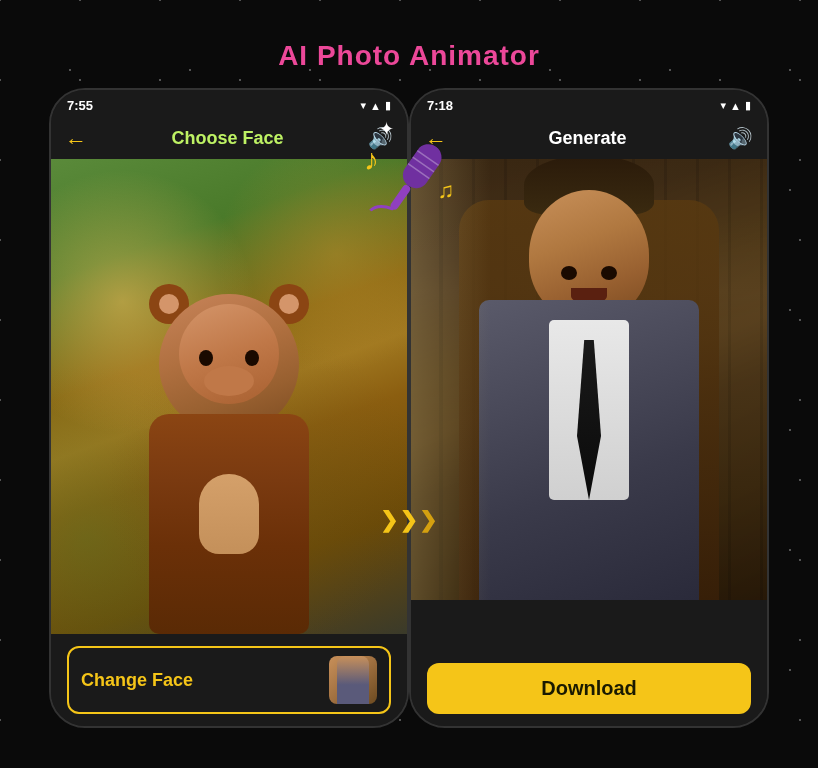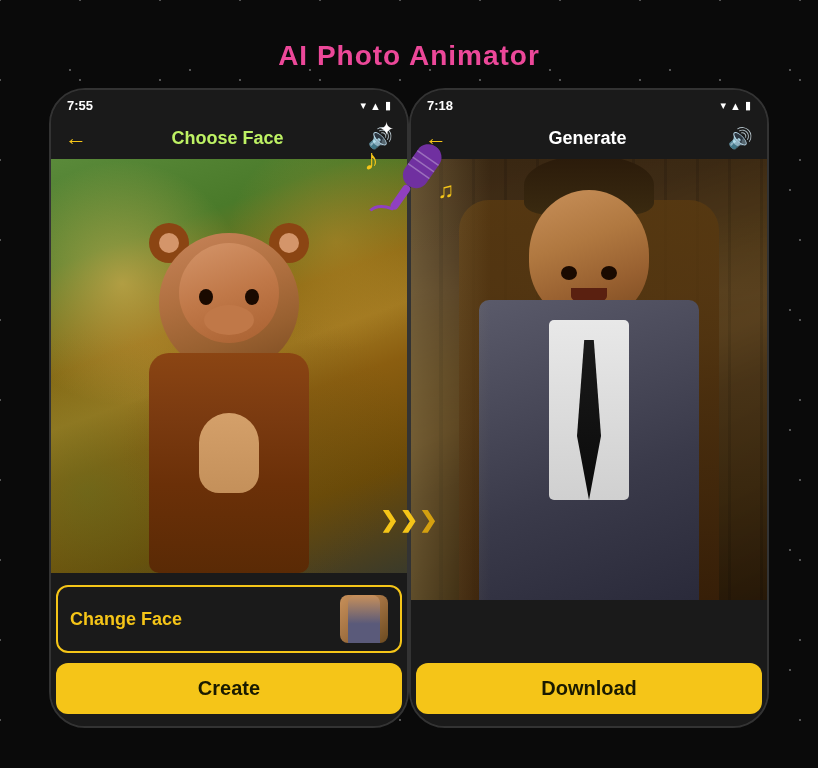--- a/index.html
+++ b/index.html
@@ -373,21 +373,21 @@
       left: 50%;
       transform: translateX(-50%);
       width: 36px;
       height: 16px;
       background: #5a2010;
       border-radius: 0 0 50% 50%;
     }
 
     
     .phone-bottom {
-      padding: 12px 5px;
+      padding: 12px 16px;
       background: #1a1a1a;
       display: flex;
       flex-direction: column;
       gap: 10px;
     }
 
     .change-face-btn {
       display: flex;
       align-items: center;
       justify-content: space-between;
@@ -496,21 +496,20 @@
 
         <div class="monkey-chest"></div>
       </div>
     </div>
 
     <div class="phone-bottom">
       <button class="change-face-btn">
         <span>Change Face</span>
         <div class="face-thumbnail"></div>
       </button>
-      <button class="main-action-btn">Create</button>
     </div>
   </div>
 
   <div class="between-overlay">
 
     <div style="position:absolute; top:30px; left:10px; color:white; font-size:18px; z-index:25;">✦</div>
 
     <div style="position:absolute; top:55px; left:-5px; color:#f5c518; font-size:30px; z-index:25;">♪</div>
 
     <div style="position:absolute; top:90px; right:-5px; color:#f5c518; font-size:22px; z-index:25;">♫</div>

